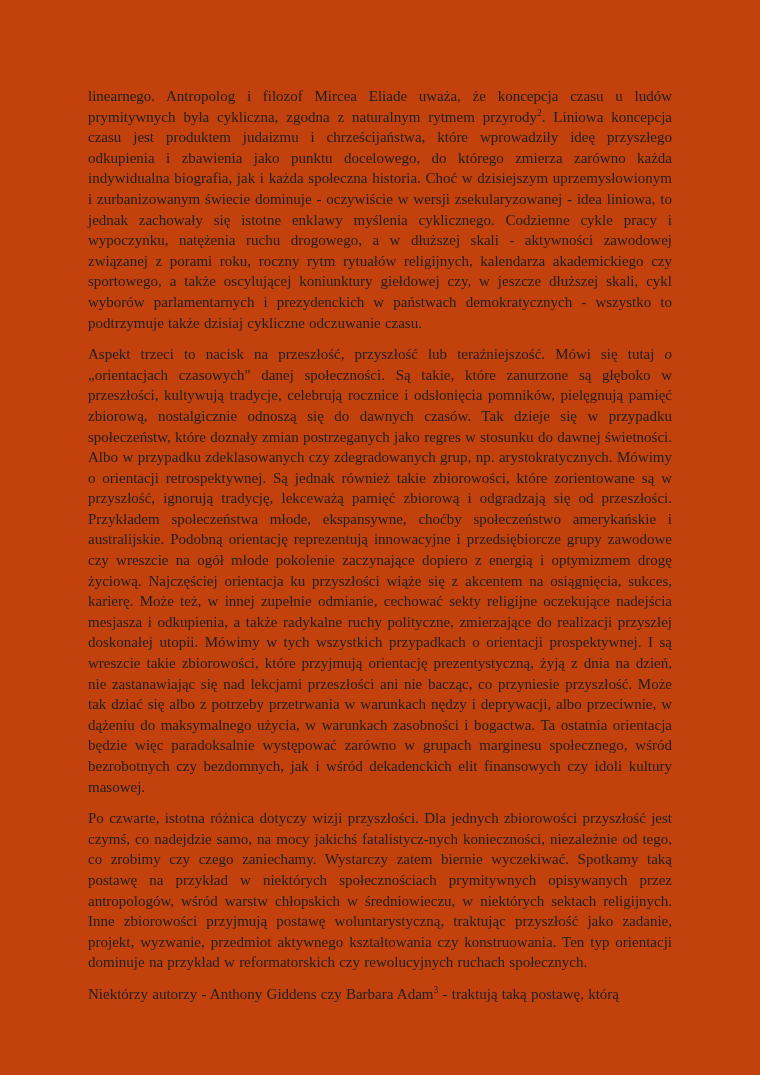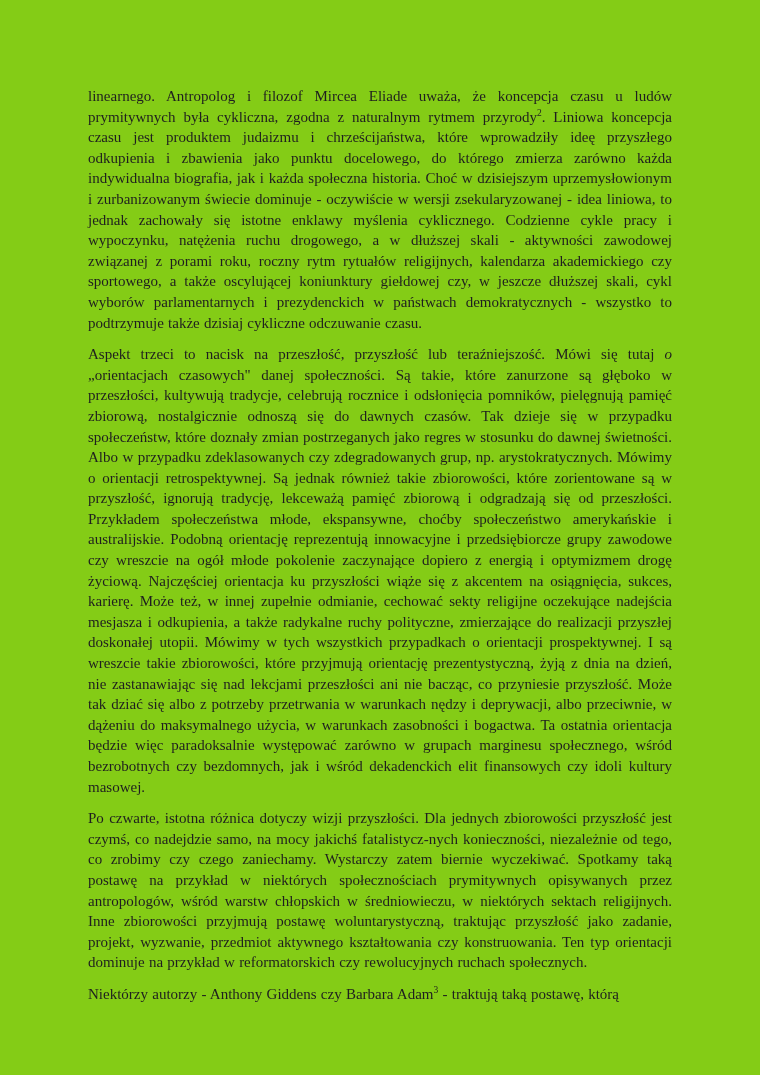--- a/index.html
+++ b/index.html
@@ -9,21 +9,21 @@
   }
   body {
     width: 760px;
     height: 1075px;
     overflow: hidden;
   }
   .page {
     box-sizing: border-box;
     width: 760px;
     height: 1075px;
-    background: #84cc16;
+    background: #c2410c;
     padding: 86px 88px 0 88px;
   }
   .text-block {
     width: 584px;
   }
   .para {
     font-family: "Liberation Serif", "DejaVu Serif", serif;
     font-size: 15px;
     line-height: 20.6px;
     color: #1f1f1f;

